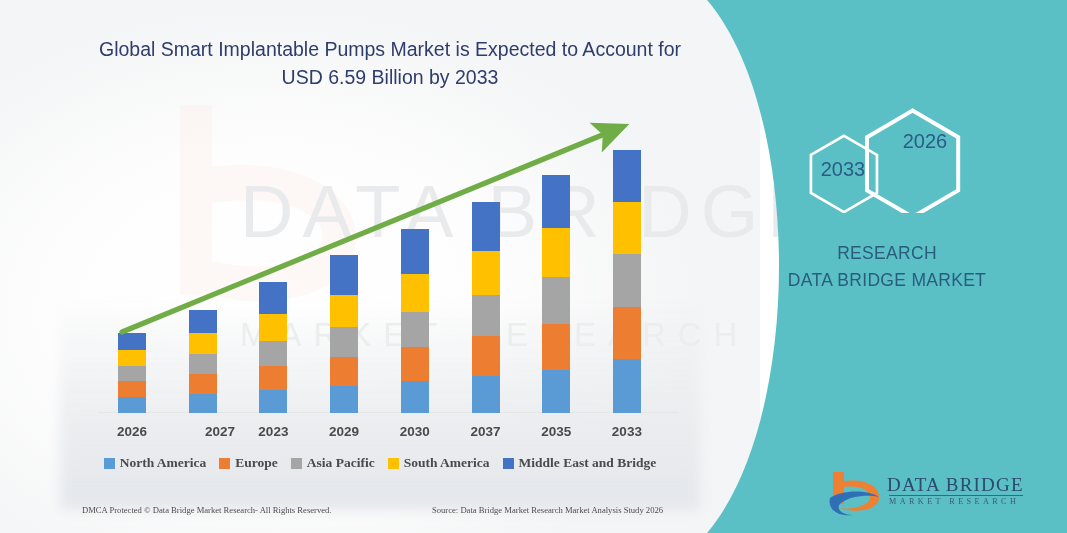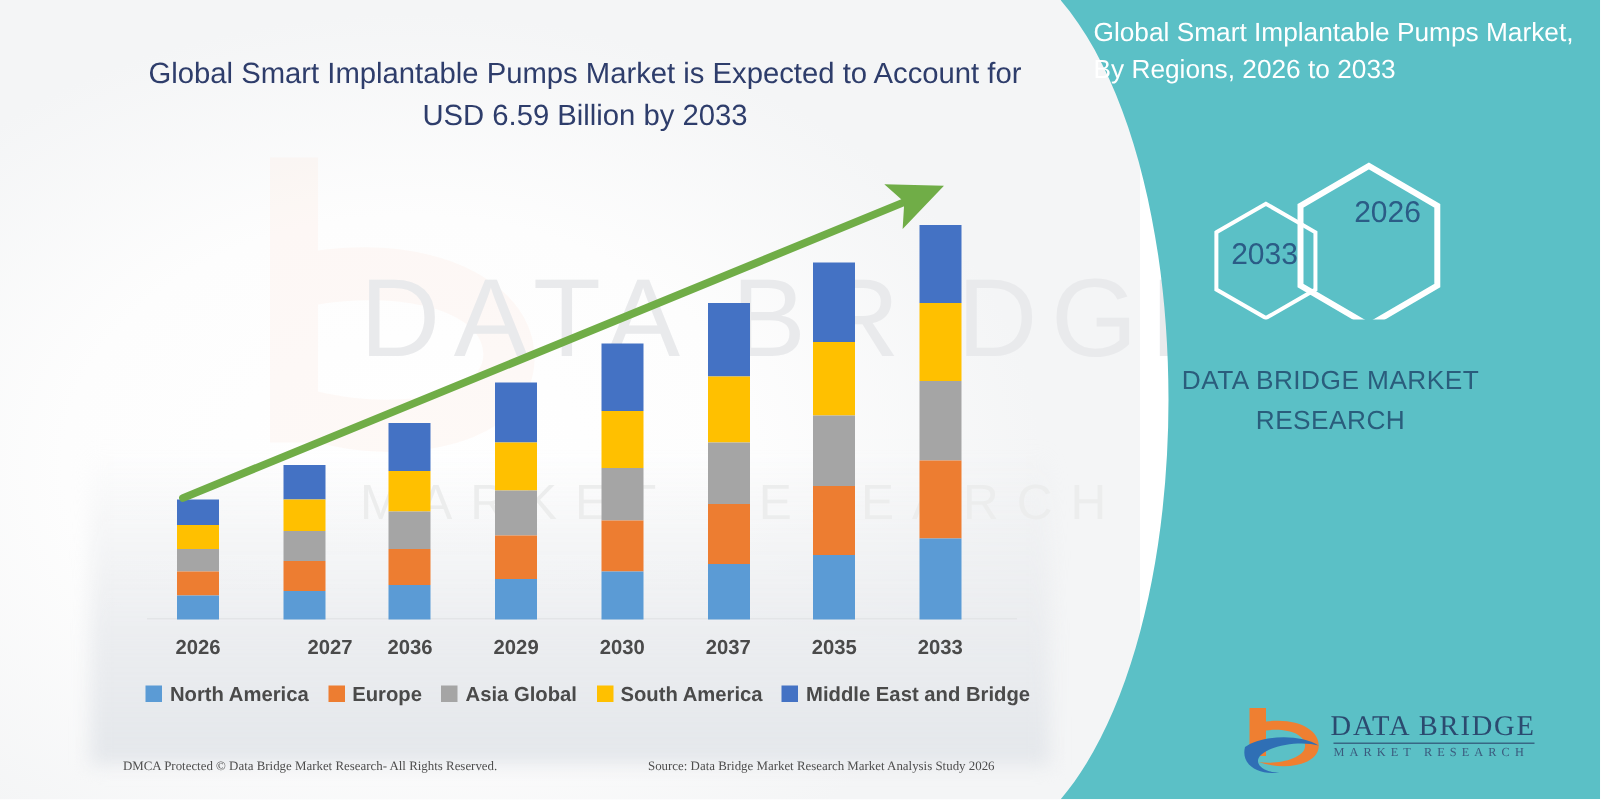--- a/index.html
+++ b/index.html
@@ -58,22 +58,22 @@
   .xlab{
     position:absolute;width:60px;text-align:center;
     font-size:13.5px;font-weight:bold;color:#4a4a4a;
   }
 
   
   .arrow-svg{position:absolute;left:0;top:0;width:760px;height:440px;pointer-events:none;}
 
   
   .legend{
-    position:absolute;left:12px;top:455px;width:760px;
-    display:flex;justify-content:center;align-items:center;gap:13px;
+    position:absolute;left:0;top:455px;width:760px;
+    display:flex;justify-content:center;align-items:center;gap:13px;font-family:Liberation Serif, serif;
   }
   .leg-item{display:flex;align-items:center;gap:5px;}
   .leg-sw{width:11px;height:11px;display:inline-block;}
   .leg-tx{font-size:13.5px;font-weight:bold;color:#4a4a4a;white-space:nowrap;}
 
   
   .footer{position:absolute;left:0;top:505px;width:720px;height:24px;}
   .foot-l{position:absolute;left:82px;top:0;font-size:8.6px;color:#4d4d4d;font-family:"Liberation Serif",serif;white-space:nowrap;}
   .foot-r{position:absolute;left:400px;top:0;font-size:8.6px;color:#4d4d4d;font-family:"Liberation Serif",serif;white-space:nowrap;margin-left:32px;}
 
@@ -187,41 +187,41 @@
         <marker id="ah" markerWidth="7" markerHeight="7" refX="3.4" refY="3.5" orient="auto">
           <path d="M0,0.4 L7,3.5 L0,6.6 L1.5,3.5 Z" fill="#70ad47"></path>
         </marker>
       </defs>
       <line id="arrow-line" x1="122" y1="332" x2="612" y2="131" stroke="#70ad47" stroke-width="5.2" stroke-linecap="round" marker-end="url(#ah)"></line>
     </svg>
 
     <div class="xlabels" id="xlabels">
         <div class="xlab" style="left: 102px;">2026</div>
         <div class="xlab" style="left: 190px;">2027</div>
-        <div class="xlab" style="left: 243.4px;">2036</div>
+        <div class="xlab" style="left: 243.4px;">2023</div>
         <div class="xlab" style="left: 314.1px;">2029</div>
         <div class="xlab" style="left: 384.8px;">2030</div>
         <div class="xlab" style="left: 455.5px;">2037</div>
         <div class="xlab" style="left: 526.2px;">2035</div>
         <div class="xlab" style="left: 596.9px;">2033</div>
       </div>
   </div>
 
   <div class="legend" id="legend">
       <div class="leg-item">
         <span class="leg-sw" style="background: rgb(91, 155, 213);"></span>
         <span class="leg-tx">North America</span>
       </div>
       <div class="leg-item">
         <span class="leg-sw" style="background: rgb(237, 125, 49);"></span>
         <span class="leg-tx">Europe</span>
       </div>
       <div class="leg-item">
         <span class="leg-sw" style="background: rgb(165, 165, 165);"></span>
-        <span class="leg-tx">Asia Global</span>
+        <span class="leg-tx">Asia Pacific</span>
       </div>
       <div class="leg-item">
         <span class="leg-sw" style="background: rgb(255, 192, 0);"></span>
         <span class="leg-tx">South America</span>
       </div>
       <div class="leg-item">
         <span class="leg-sw" style="background: rgb(68, 114, 196);"></span>
         <span class="leg-tx">Middle East and Bridge</span>
       </div>
     </div>
@@ -229,36 +229,35 @@
   <div class="footer">
     <div class="foot-l">DMCA Protected © Data Bridge Market Research- All Rights Reserved.</div>
     <div class="foot-r">Source: Data Bridge Market Research  Market Analysis Study 2026</div>
   </div>
 
   <div class="teal-panel">
     <svg class="teal-svg" viewBox="0 0 360 533" preserveAspectRatio="none">
       <path d="M0 0 L360 0 L360 533 L0 533 C96 420, 96 112, 0 0 Z" fill="#5bc0c6"></path>
     </svg>
     <div class="teal-inner">
-      <div class="panel-title">Global Smart Implantable Pumps Market, By Regions, 2026 to 2033</div>
 
       <div class="hexwrap">
         <svg viewBox="0 0 360 125" width="360" height="125">
 
           <polygon points="190,36 214,22 238,36 238,64 214,78 190,64" transform="translate(-30,-4) scale(1.9) translate(-90,-8)" fill="none" stroke="#ffffff" stroke-width="2.1"></polygon>
           <text x="218" y="60" text-anchor="middle" font-family="Liberation Sans, sans-serif" font-size="20" fill="#2b5c86">2026</text>
 
           <polygon points="114,60 140,45 166,60 166,90 140,105 114,90" transform="translate(-18,-22) scale(1.27) translate(-18,10)" fill="none" stroke="#ffffff" stroke-width="2.1"></polygon>
           <text x="136" y="88" text-anchor="middle" font-family="Liberation Sans, sans-serif" font-size="20" fill="#2b5c86">2033</text>
         </svg>
       </div>
 
       <div class="dbmr">
+        <div>RESEARCH</div>
         <div>DATA BRIDGE MARKET</div>
-        <div>RESEARCH</div>
       </div>
 
       <div class="logo-wrap">
         <svg width="58" height="50" viewBox="0 0 58 50">
           <path d="M6 2 L17 2 L17 34 L6 34 Z" fill="#ef7f31"></path>
           <path d="M17 11 C40 8, 54 18, 52 29 C50 40, 30 44, 12 38 C24 40, 42 36, 43 28 C44 20, 32 15, 17 17 Z" fill="#ef7f31"></path>
           <path d="M3 28 C14 20, 40 19, 52 27 C42 24, 22 26, 14 33 C8 38, 14 45, 26 45 C12 47, 0 40, 3 28 Z" fill="#2f6fb5"></path>
         </svg>
         <div class="logo-main">DATA BRIDGE</div>
         <div class="logo-rule"></div>

